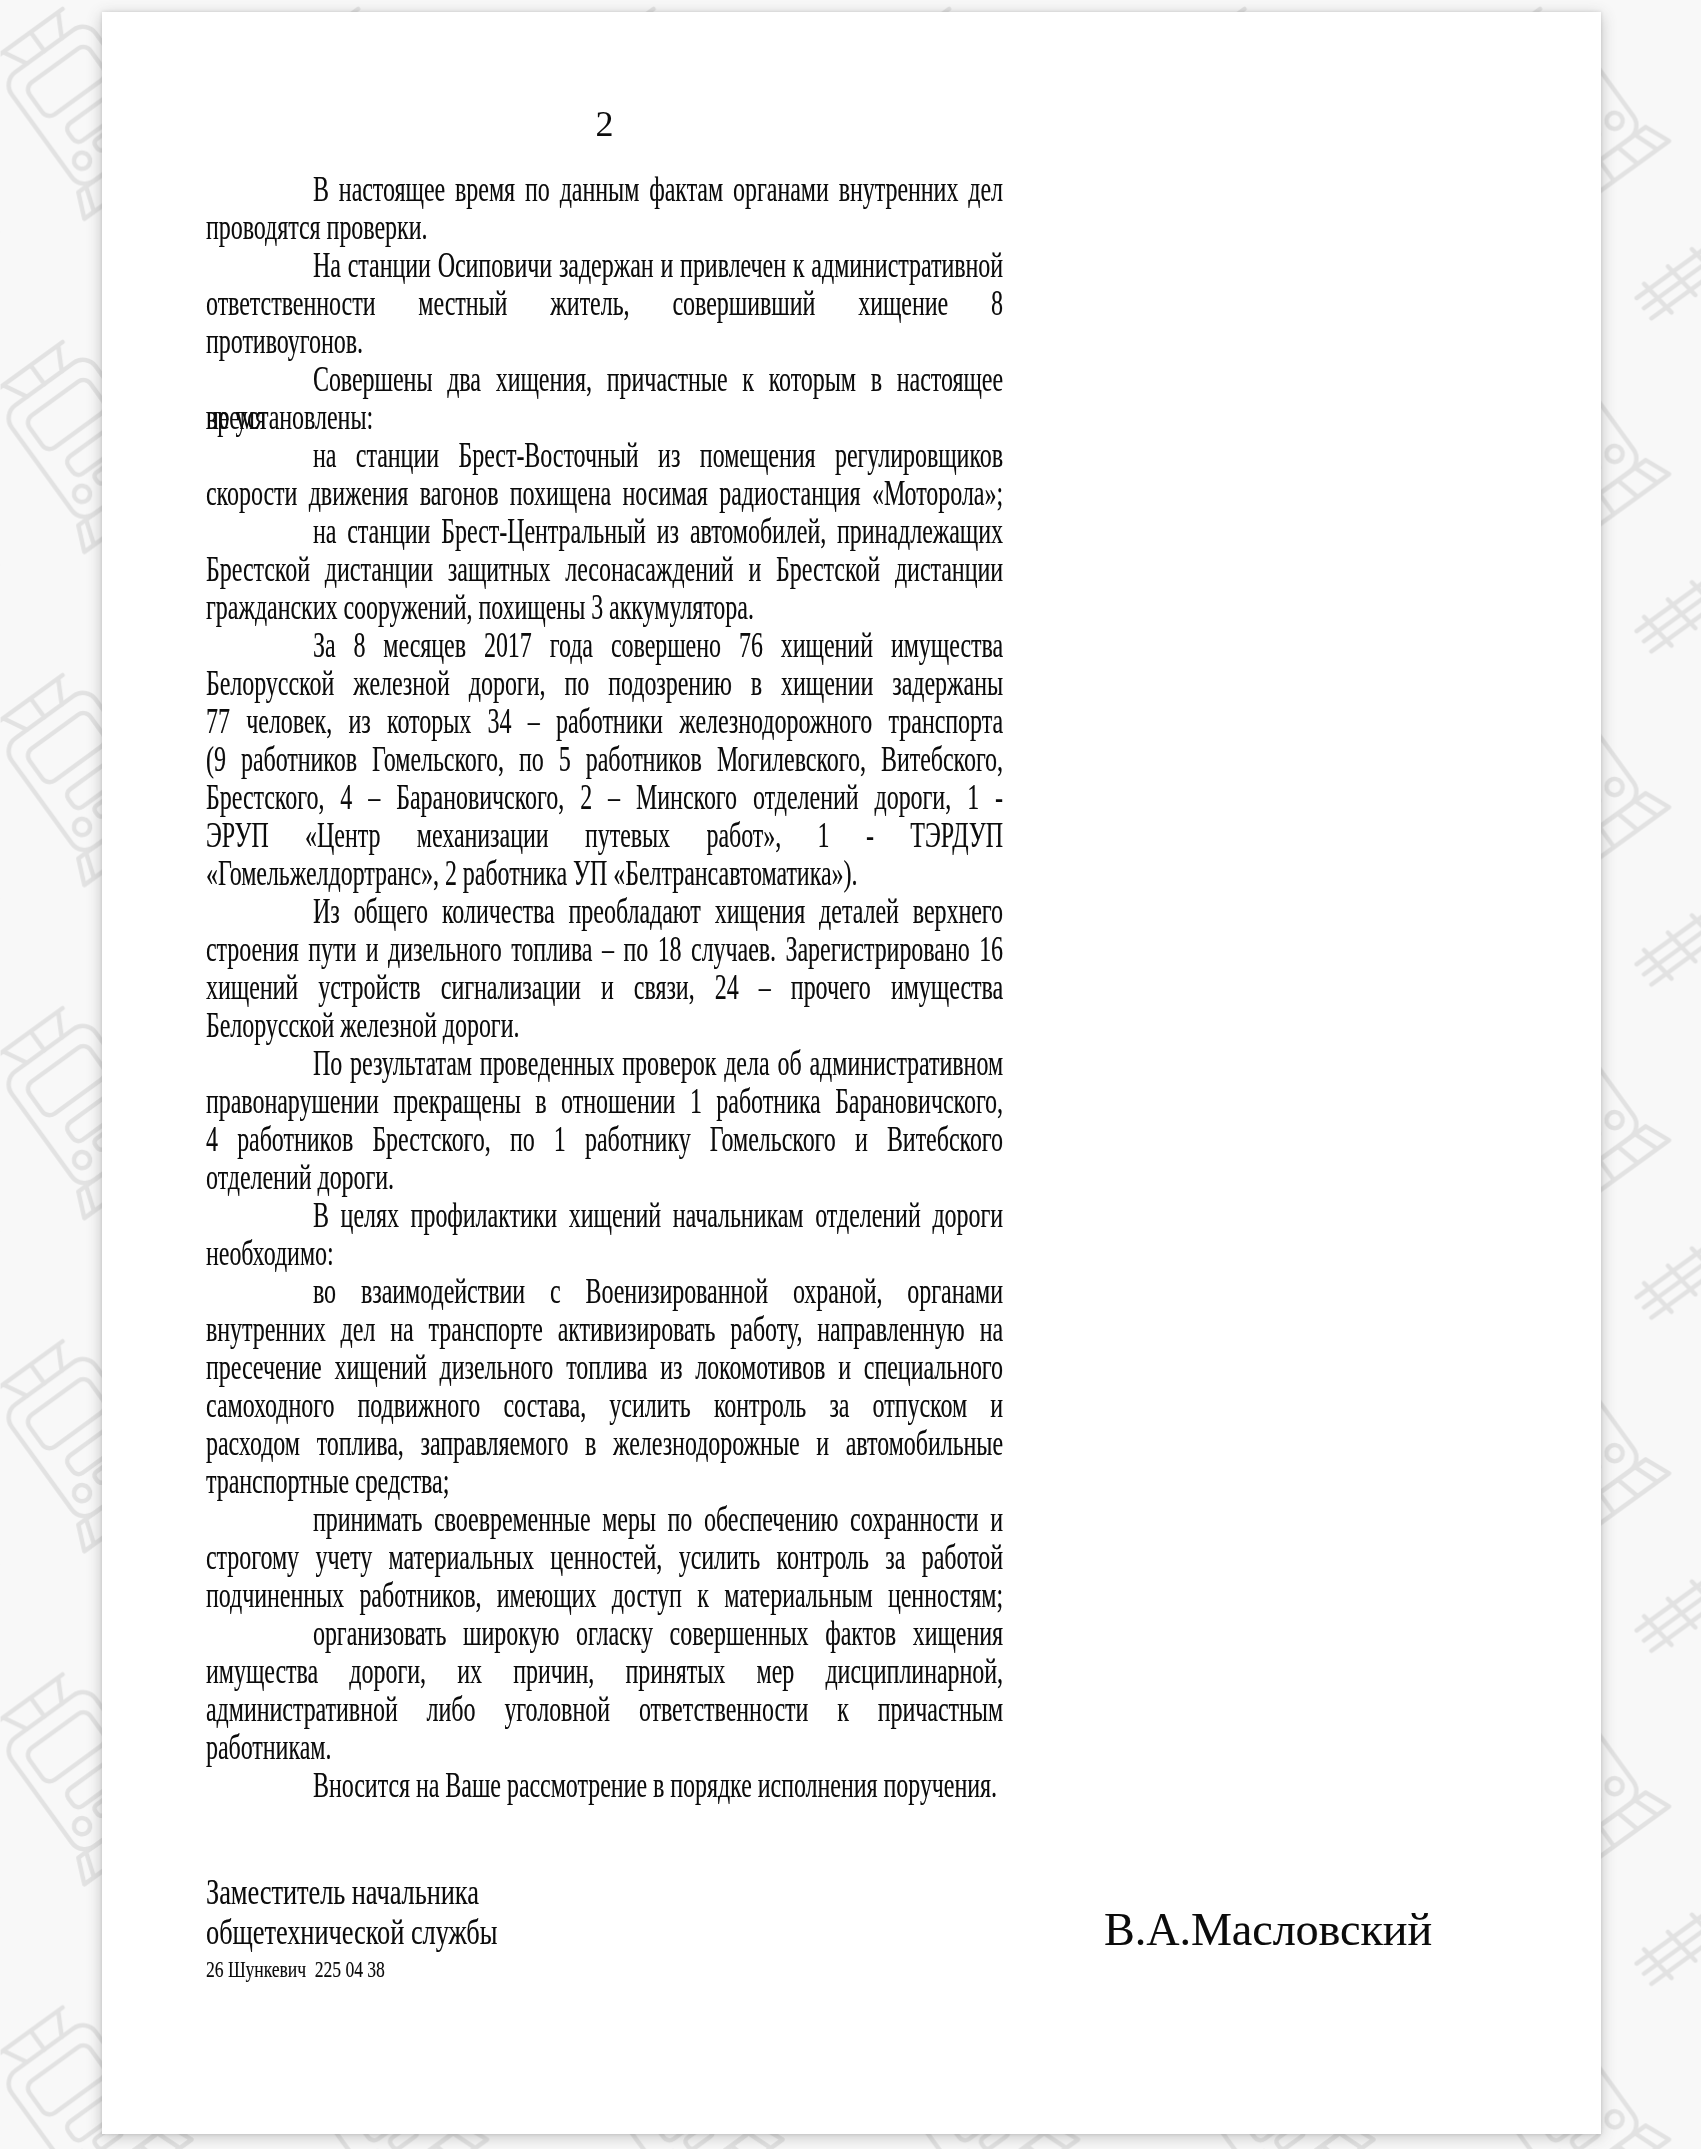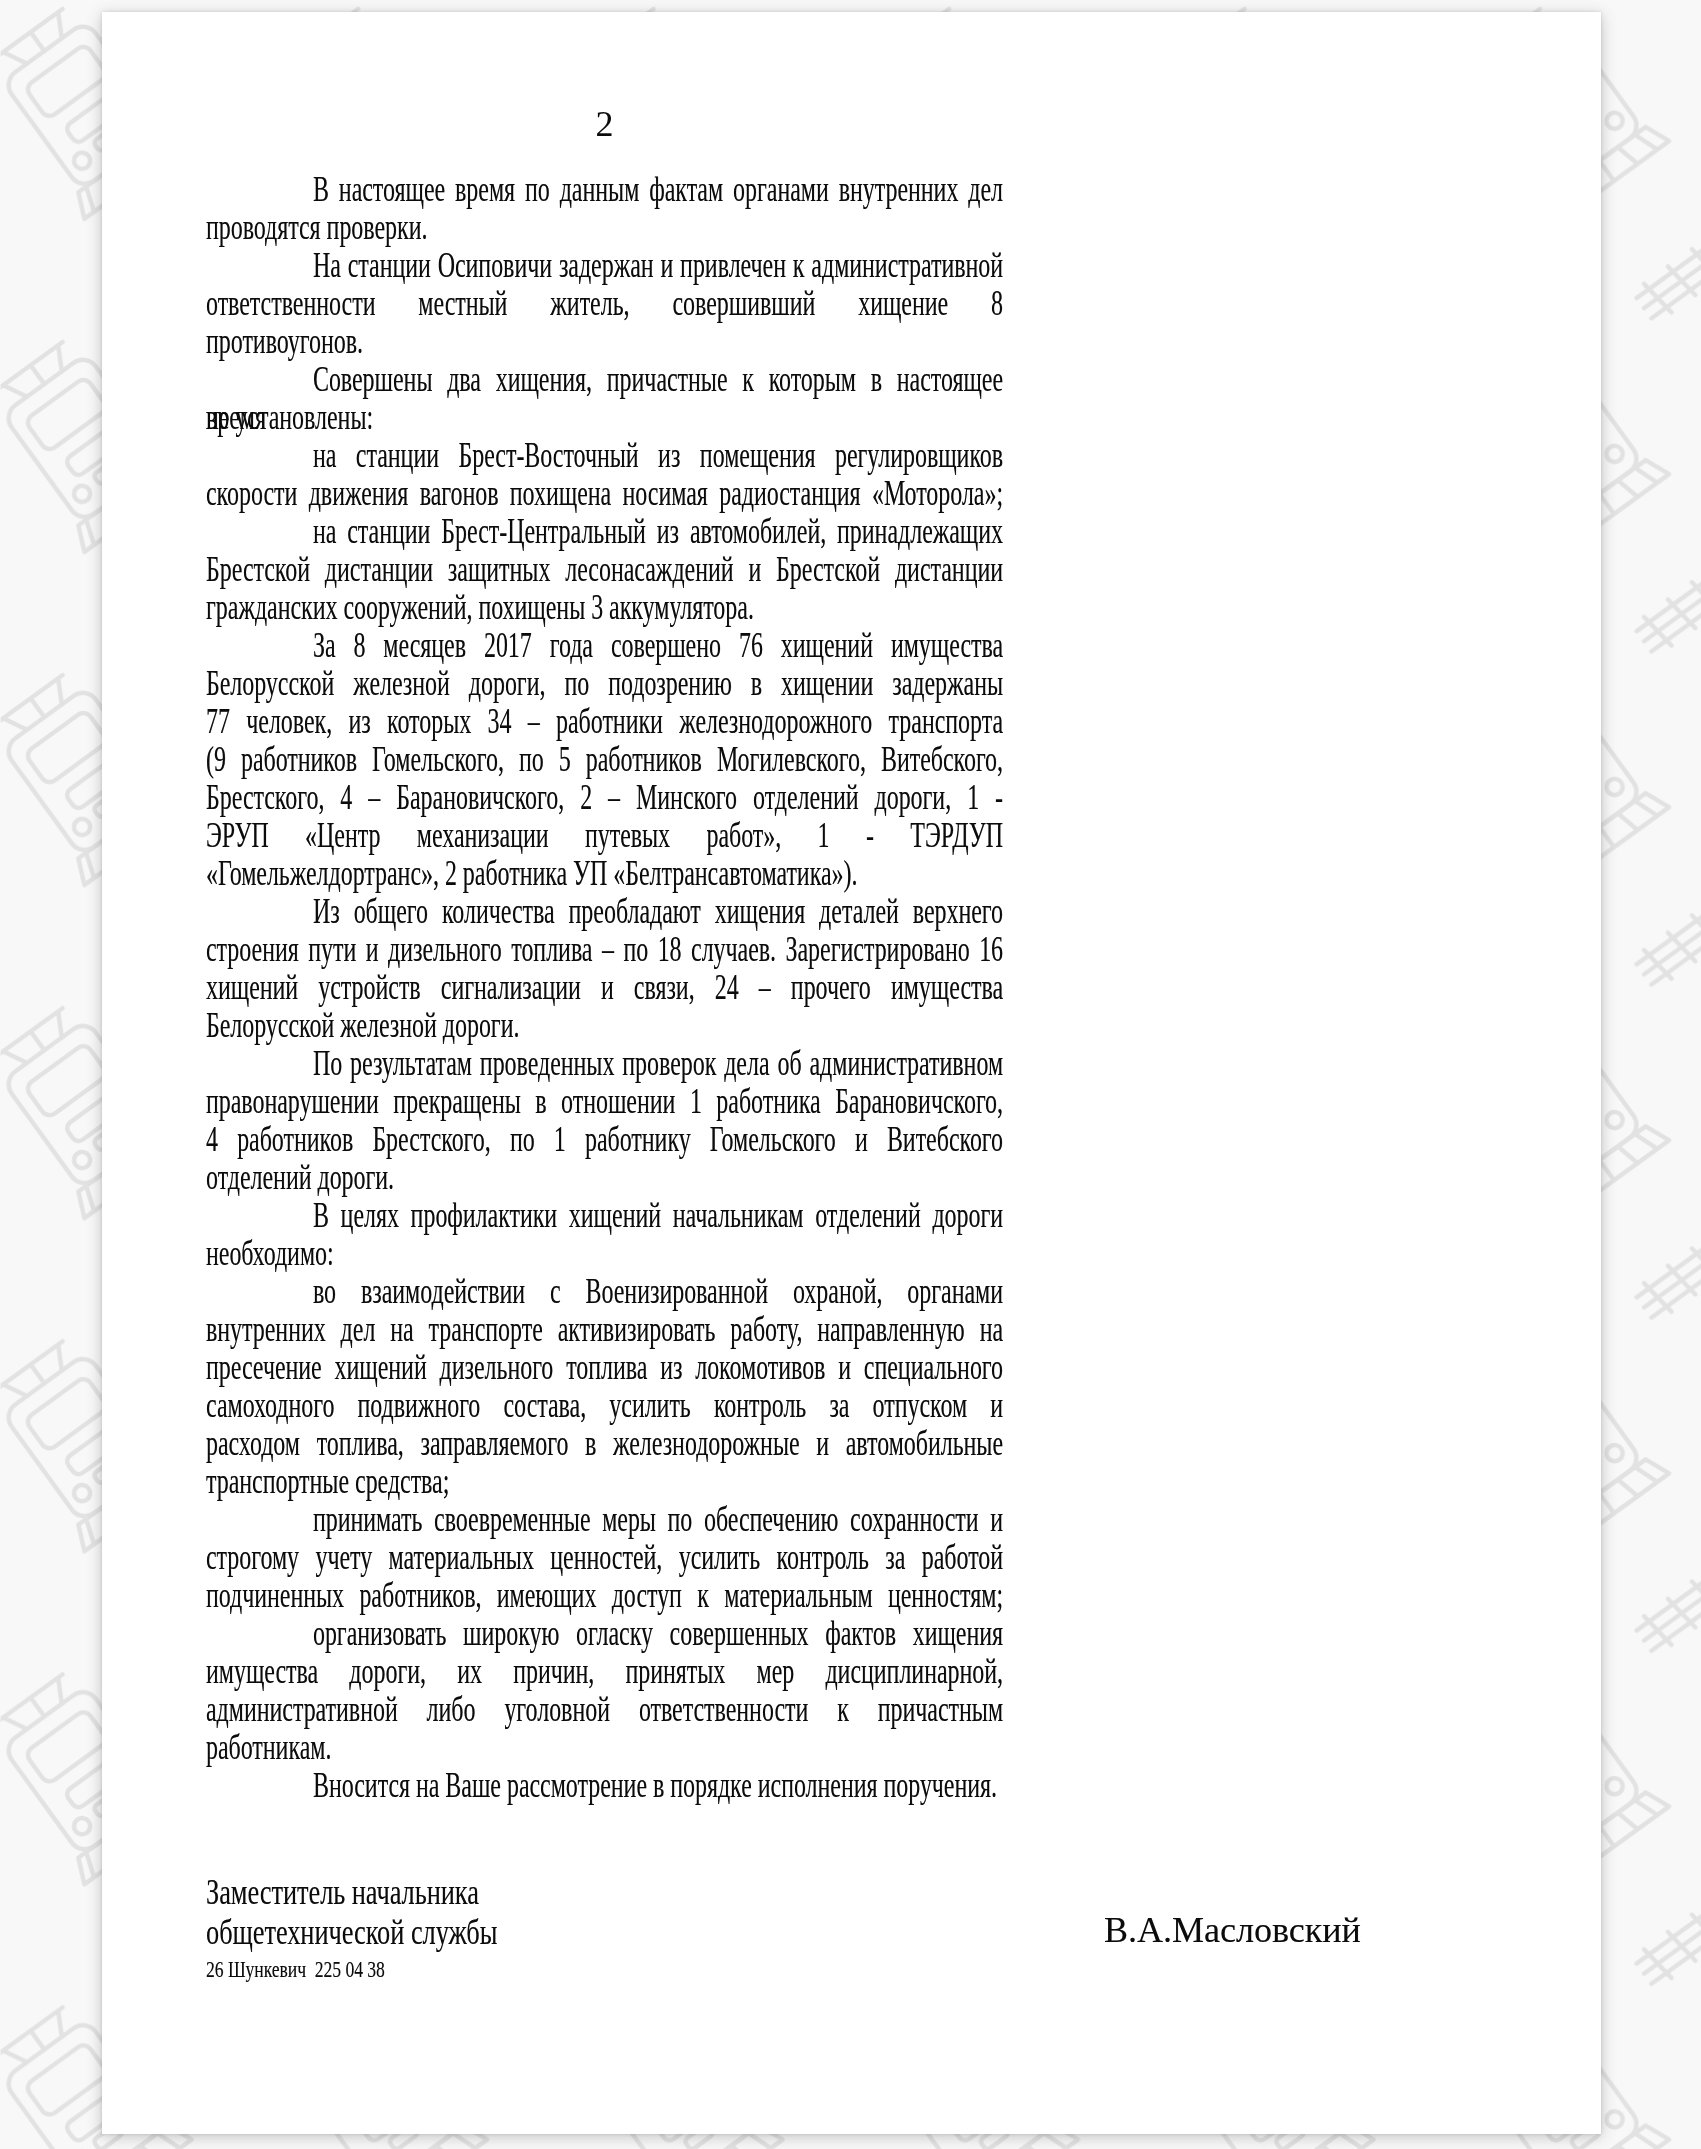--- a/index.html
+++ b/index.html
@@ -37,21 +37,21 @@
   .line.last{text-align-last:left;}
   .sig{
     position:absolute;left:104px;top:1860px;width:985px;
     transform:scaleX(0.73);transform-origin:0 0;
     font-size:36px;line-height:40px;color:#0b0b0b;
     text-shadow:0.3px 0.3px 0.3px rgba(0,0,0,.35);
   }
   .sig .contact{font-size:24px;line-height:34px;}
   .sig-name{
     position:absolute;left:1002px;top:1898px;
-    font-size:36px;line-height:40px;color:#0b0b0b;
+    font-size:46px;line-height:40px;color:#0b0b0b;
     text-shadow:0.3px 0.3px 0.3px rgba(0,0,0,.35);
   }
 </style>
 </head>
 <body>
 
 <div class="canvas">
 
   <svg class="wm" width="1702" height="2149" aria-hidden="true" viewBox="0 0 1900 2400">
     <defs>

